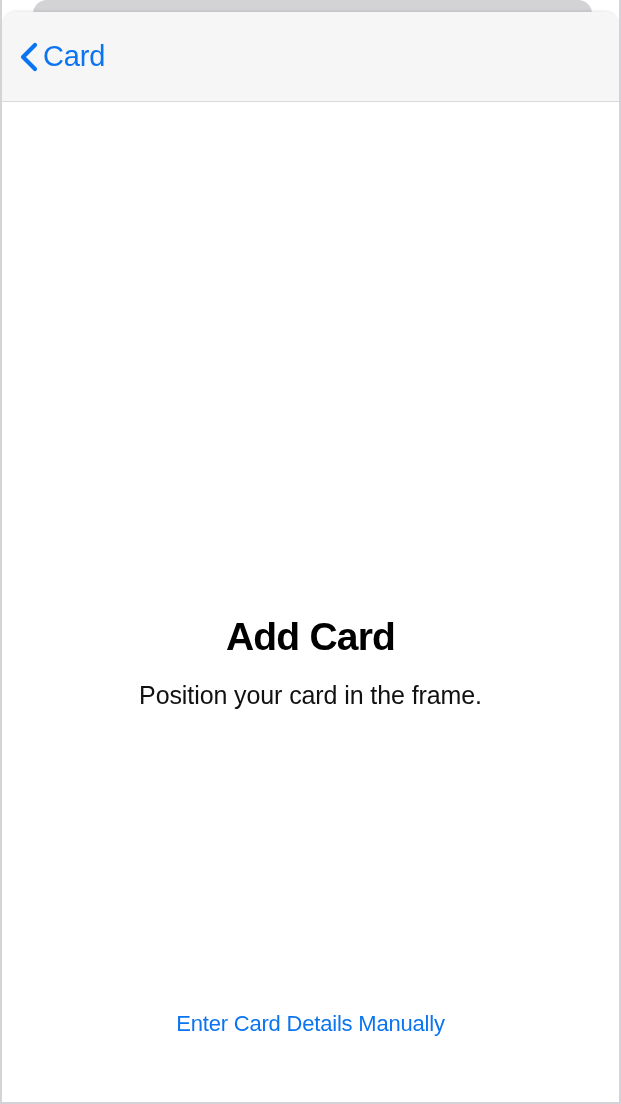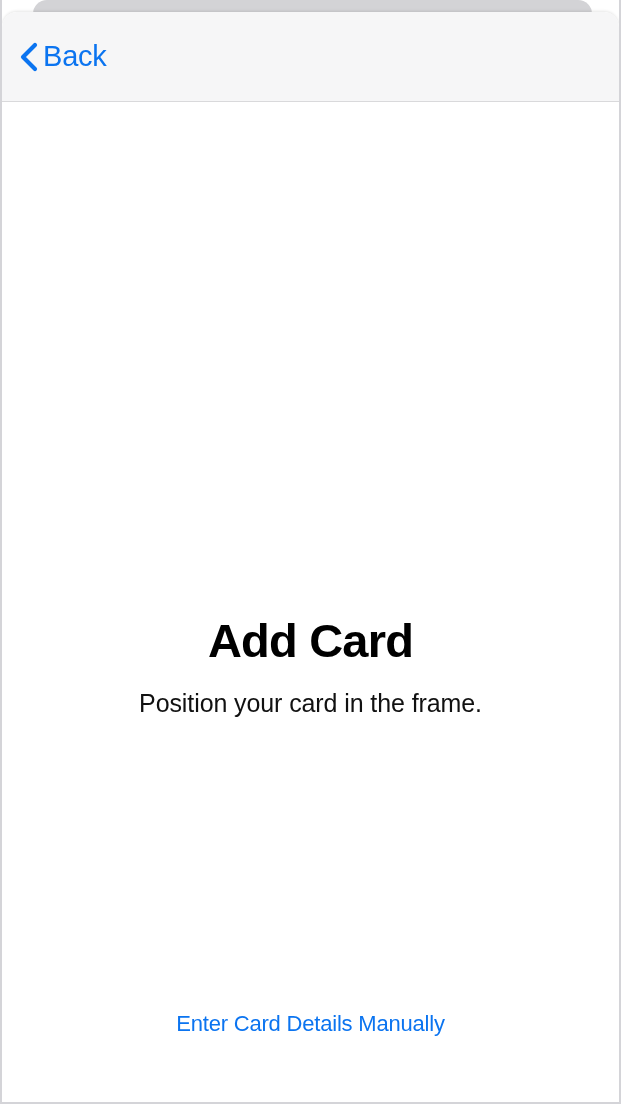--- a/index.html
+++ b/index.html
@@ -135,21 +135,21 @@
     position: absolute;
     left: 0;
     top: 0;
     width: 617px;
     text-align: center;
   }
 
   .title {
     margin: 0;
     color: #000000;
-    font-size: 47px;
+    font-size: 39px;
     font-weight: bold;
     line-height: 1.0;
     letter-spacing: -0.8px;
     font-family: "Liberation Sans", sans-serif;
   }
 
   .subtitle {
     margin: 0;
     color: #111111;
     font-size: 25px;
@@ -182,21 +182,21 @@
 
   <div class="sheet">
 
     <div class="navbar">
       <div class="back-button">
         <span class="chevron-left">
           <svg width="18" height="30" viewBox="0 0 18 30" xmlns="http://www.w3.org/2000/svg" aria-hidden="true">
             <polyline points="15,3 3,15 15,27" fill="none" stroke="#0b74f0" stroke-width="4.2" stroke-linecap="round" stroke-linejoin="round"></polyline>
           </svg>
         </span>
-        <span class="back-label">Back</span>
+        <span class="back-label">Card</span>
       </div>
     </div>
 
     <div class="content">
 
       <div class="scanner-area"></div>
 
       <div class="headline-block" style="top: 514px;">
         <h1 class="title">Add Card</h1>
         <p class="subtitle" style="margin-top: 27px;">Position your card in the frame.</p>

